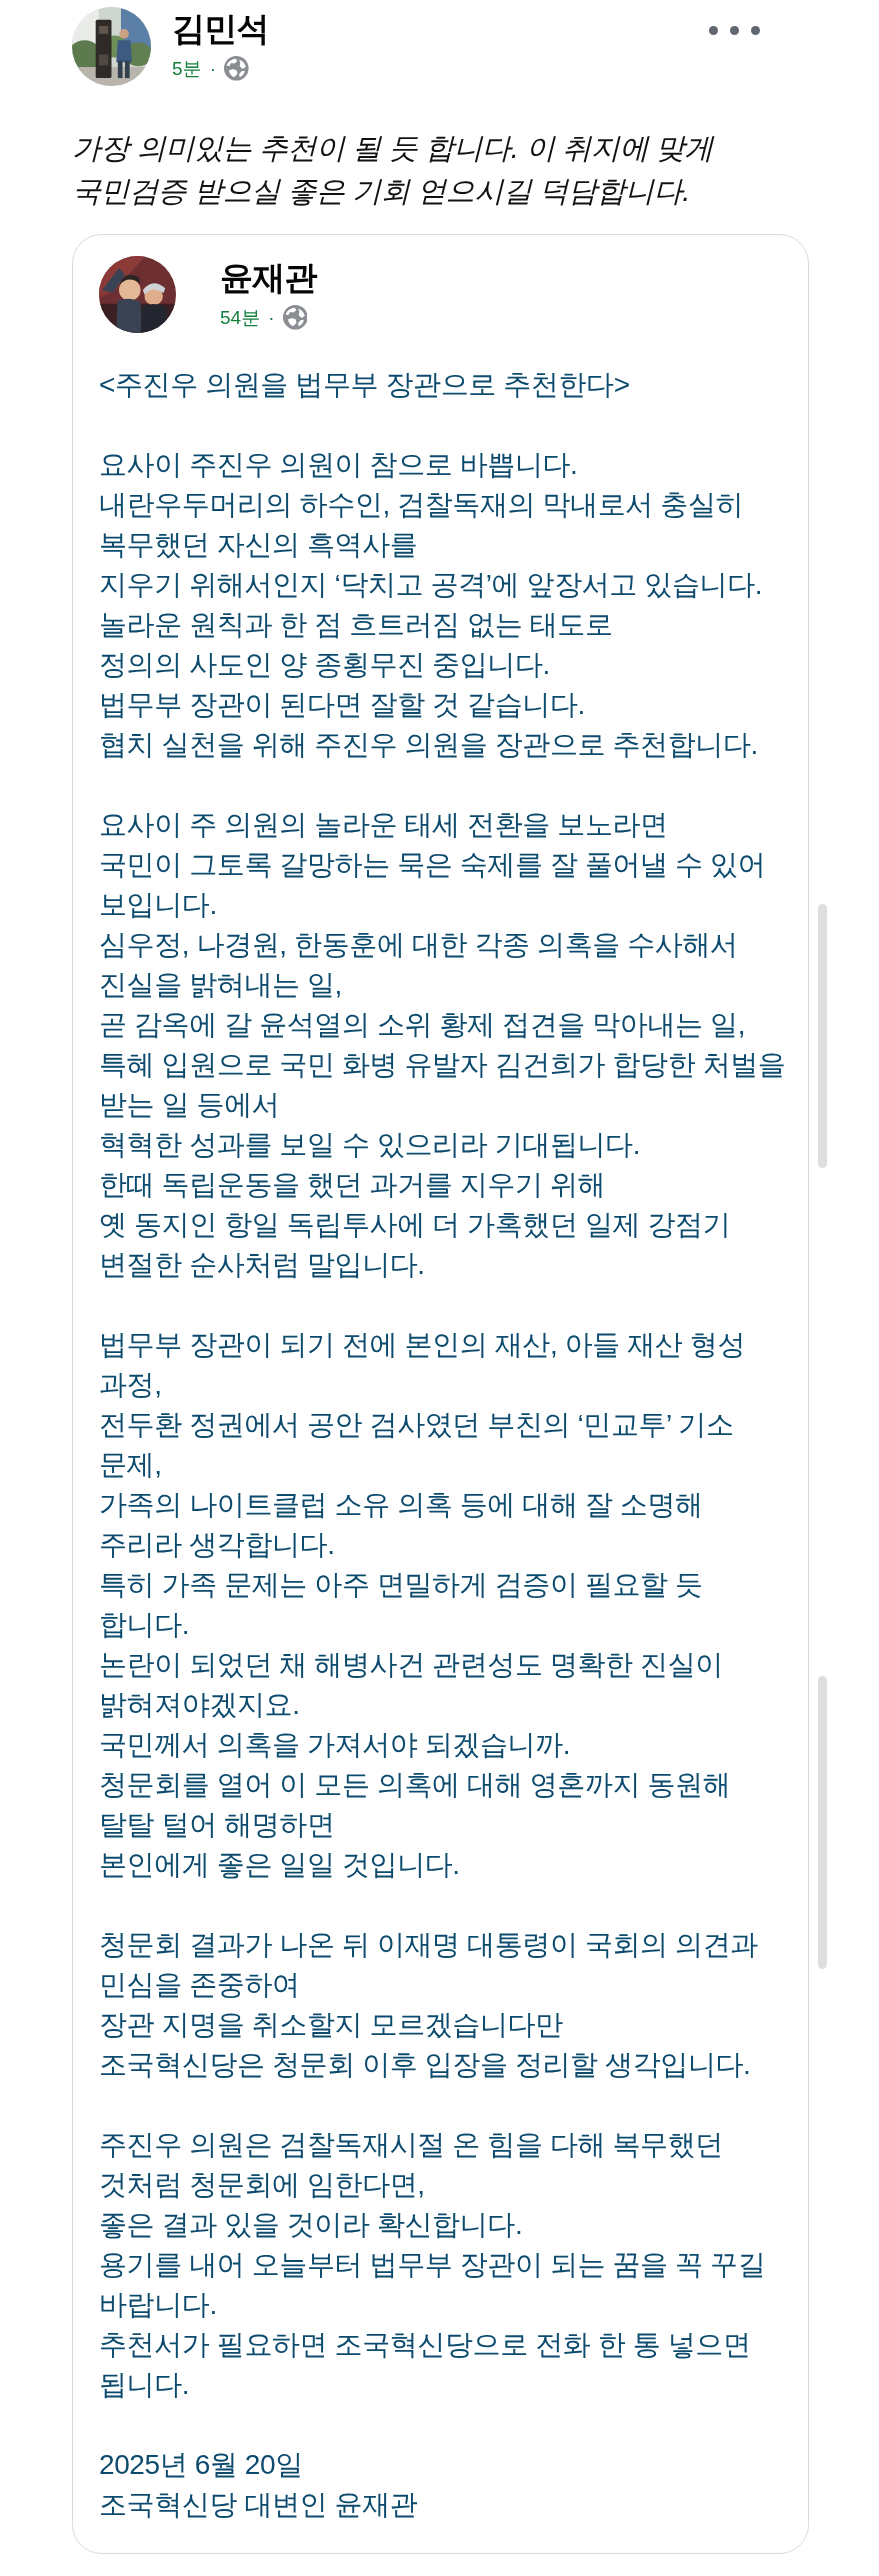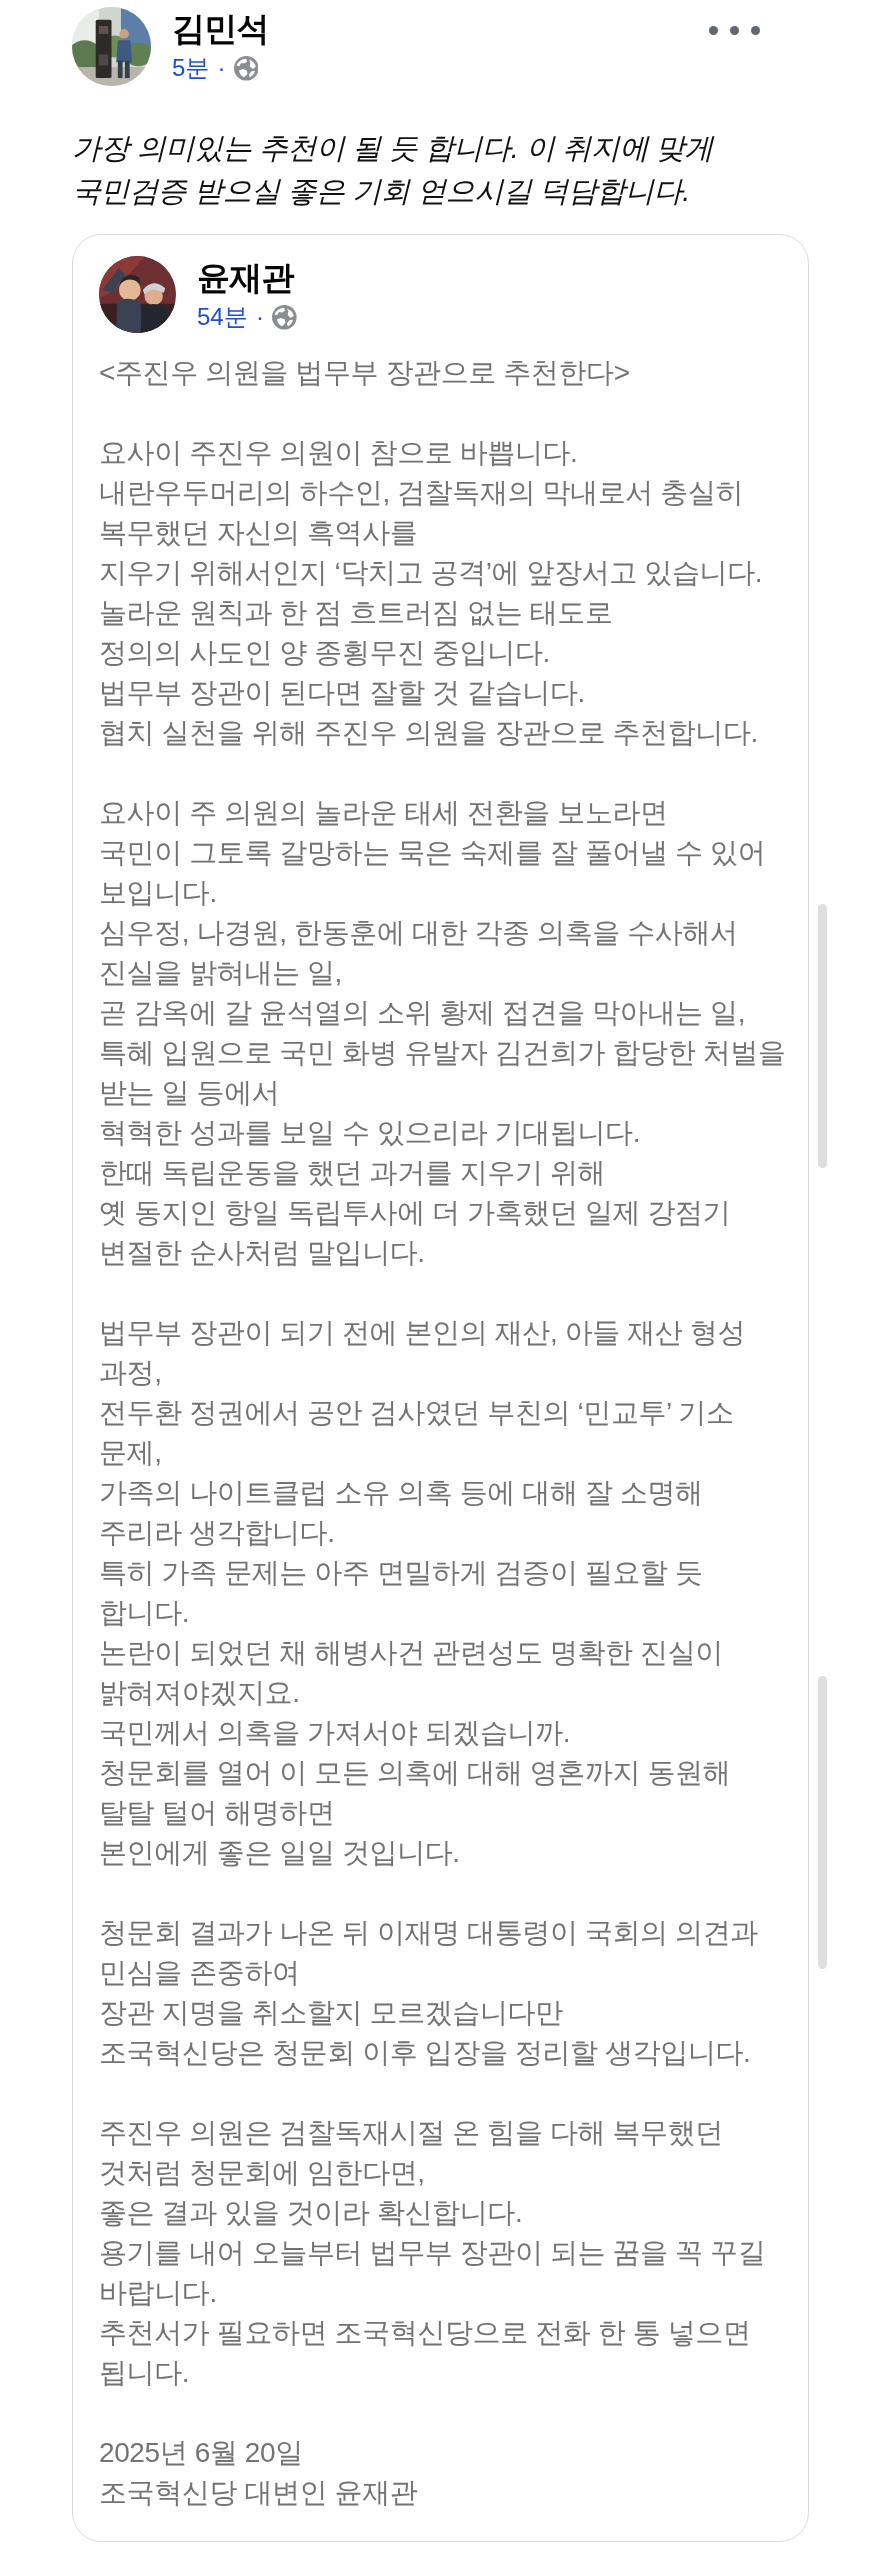--- a/index.html
+++ b/index.html
@@ -5,37 +5,37 @@
   html,body{margin:0;padding:0;background:#ffffff;}
   body{font-family:"Liberation Sans","DejaVu Sans",sans-serif;color:#050505;}
   .screen{position:relative;width:834px;height:2576px;background:#ffffff;overflow:hidden;}
 
   
   .post-header{display:flex;align-items:flex-start;padding:6.6px 69px 0 72px;position:relative;}
   .avatar{width:79px;height:79px;border-radius:50%;overflow:hidden;flex:0 0 auto;background:#d8d8d8;}
   .avatar svg{display:block;width:100%;height:100%;}
   .hdr-text{margin-left:21px;padding-top:3.3px;}
   .author{font-size:33px;font-weight:bold;line-height:1.15;color:#050505;letter-spacing:-0.8px;}
-  .meta{display:flex;align-items:center;margin-top:8.2px;color:#1d4ed8;font-size:24px;line-height:1;}
+  .meta{display:flex;align-items:center;margin-top:8.2px;color:#15803d;font-size:19px;line-height:1;}
   .meta .sep{margin:0 8.2px;}
   .globe{width:24.6px;height:24.6px;display:inline-block;}
   .globe svg{display:block;width:100%;height:100%;}
   .menu{position:absolute;right:69px;top:21px;display:flex;gap:12.3px;padding:4.9px;cursor:pointer;}
   .menu i{width:9px;height:9px;border-radius:50%;background:#606770;display:block;}
 
   
   .post-text{margin:41px 69px 0 72px;font-size:29px;line-height:43px;white-space:pre;color:#111;letter-spacing:-0.4px;font-style:italic;}
 
   
   .shared-card{margin:21px 69px 0 72px;width:737px;box-sizing:border-box;
     border:1.6px solid #d9dbe0;border-radius:29.5px;background:#ffffff;
     padding:21px 24.6px 28px 26px;}
-  .shared-header{display:flex;align-items:flex-start;position:relative;}
+  .shared-header{display:flex;align-items:flex-start;position:relative;gap:23px;}
   .shared-header .avatar{width:77px;height:77px;}
-  .shared-body{margin-top:20px;font-size:28px;line-height:40px;white-space:pre;color:#737373;letter-spacing:-0.4px;}
+  .shared-body{margin-top:32px;font-size:28px;line-height:40px;white-space:pre;color:#0c4a6e;letter-spacing:-0.4px;}
 
   
   .scroll-thumb{position:absolute;right:6.6px;width:9.8px;border-radius:5.7px;background:#dedede;}
   .thumb-1{top:904px;height:264px;}
   .thumb-2{top:1676px;height:293px;}
 </style>
 </head>
 <body>
 
 <div class="screen">

